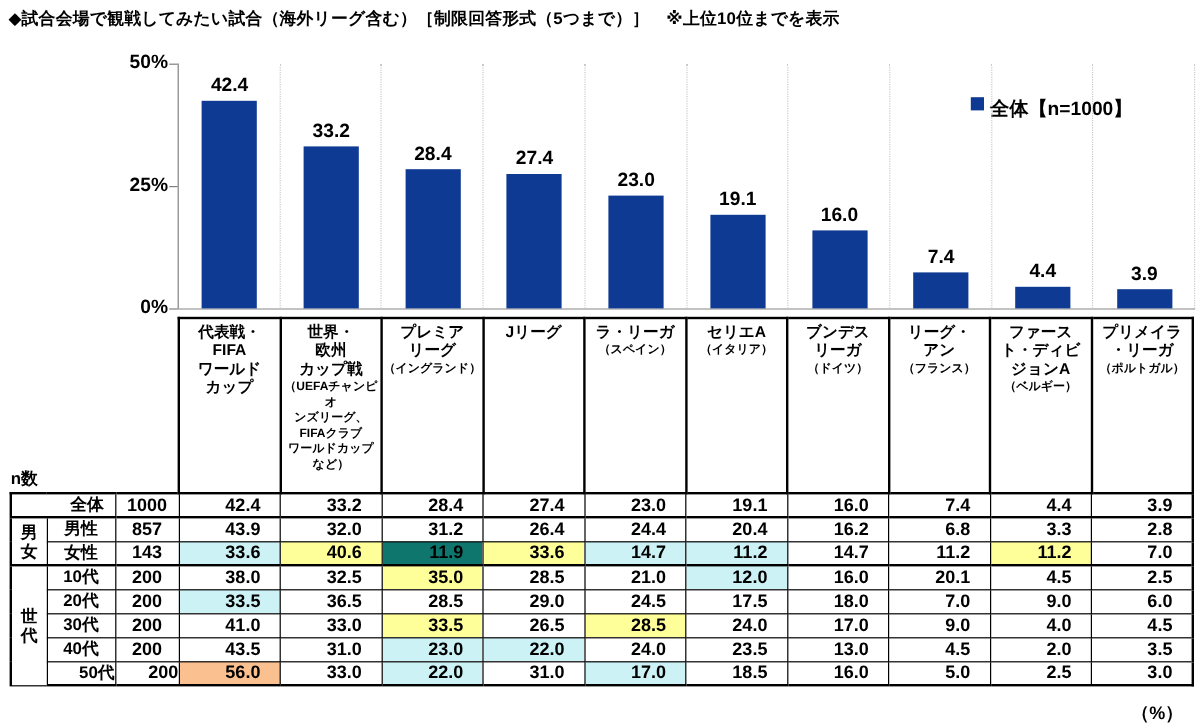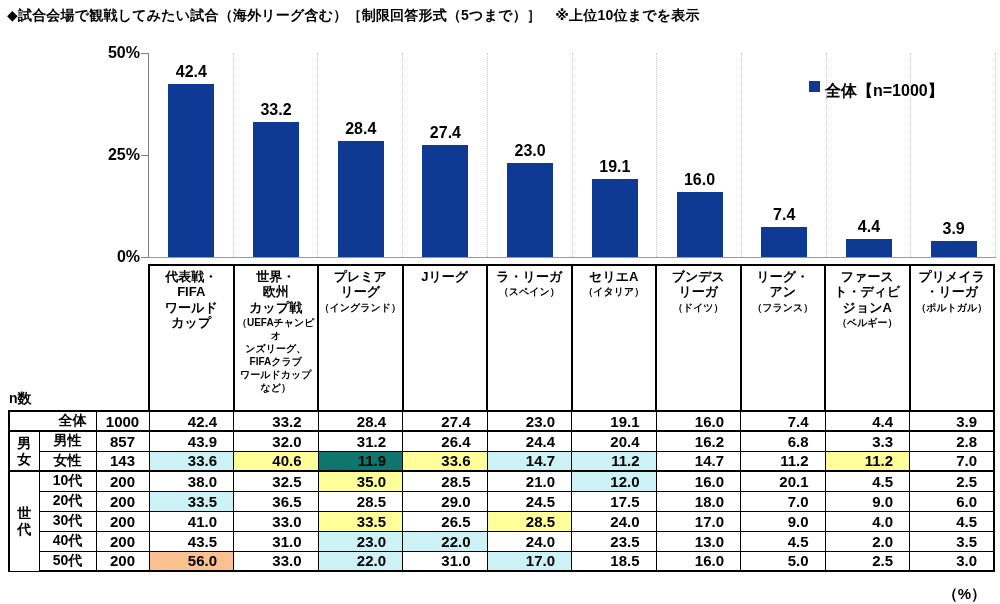--- a/index.html
+++ b/index.html
@@ -30,21 +30,21 @@
   .cl{font-size:13px;line-height:1.18;white-space:pre-line;text-align:center;}
   .cs{font-size:10px;line-height:1.3;white-space:pre-line;text-align:center;margin-top:1px;}
   td.grp{font-size:14px;white-space:pre-line;line-height:1.15;text-align:center;vertical-align:middle;border-left-width:2px;}
   td.rlab{font-size:14px;text-align:center;}
   td.all{text-align:right;padding-right:9px;border-left-width:2px;}
   td.ncell{font-size:15px;text-align:center;margin-top:24px;}
   td.val{font-size:15px;text-align:right;padding-right:16px;}
   .tbl tr.r0 td{border-top-width:2px;}
   .tbl tr.r1 td{border-top-width:2px;}
   .tbl tr.r3 td{border-top-width:2px;}
-  .tbl tbody tr:last-child td{border-bottom-width:2px;}
+  .tbl tbody tr:last-child td{border-bottom-width:2px;text-align:right;}
   .tbl td.val:last-child{border-right-width:2px;}
   .hl-o{background:#FAC090;} .hl-y{background:#FFFF99;} .hl-c{background:#CCF2F5;} .hl-b{background:#0f766e;margin-left:44px;}
 
   
   .blegend{position:absolute;left:148px;top:585px;display:flex;align-items:center;font-size:14px;}
   .bl-item{display:flex;align-items:center;margin-right:5px;}
   .sw{width:13px;height:13px;border:1px solid #999;margin-right:2px;}
   .pct{position:absolute;right:14px;top:585px;font-size:15px;}
 </style>
 </head>

